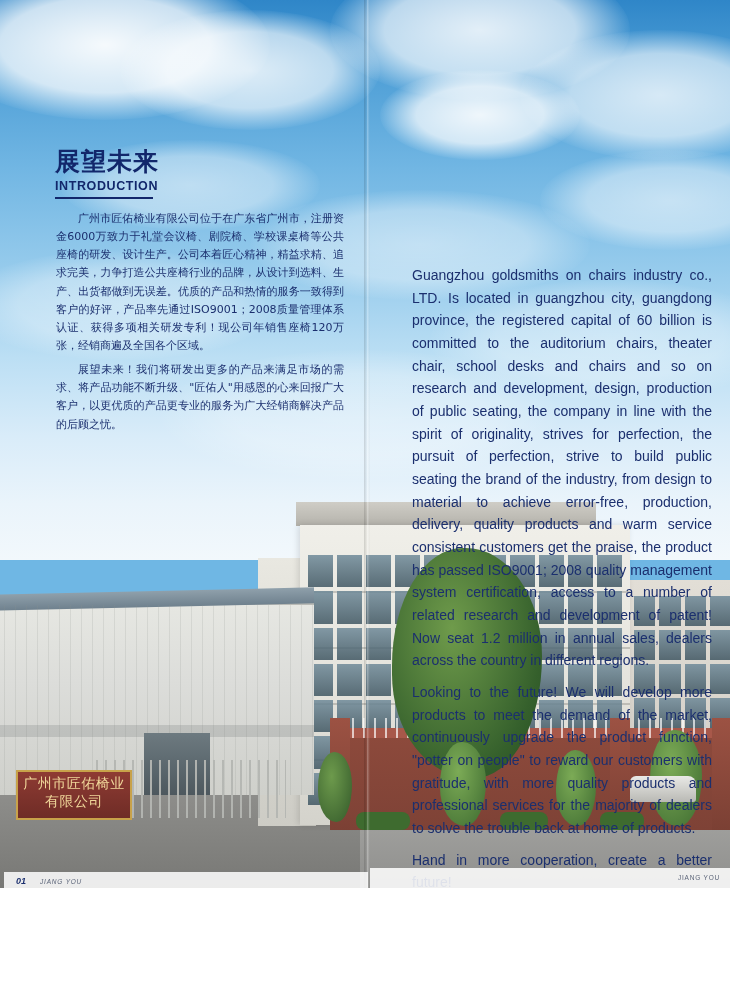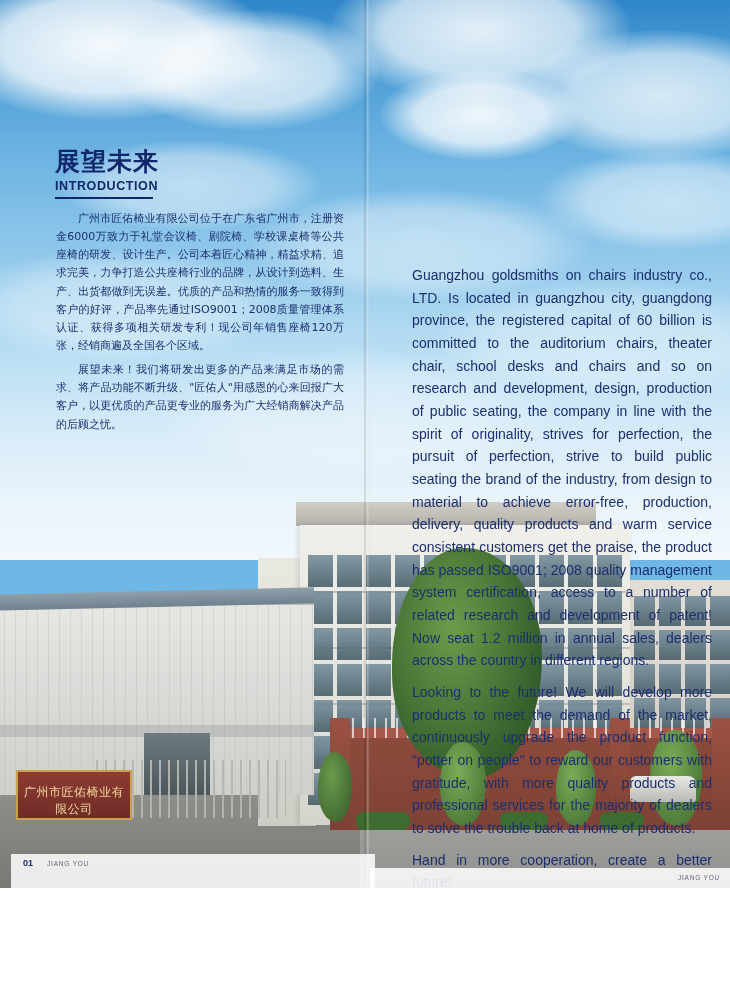--- a/index.html
+++ b/index.html
@@ -242,22 +242,22 @@
   .gate {
     position: absolute; left: 96px; bottom: 70px; width: 190px; height: 58px;
     background: repeating-linear-gradient(to right, rgba(180,182,178,0.95) 0 2px, rgba(255,255,255,0) 2px 9px);
   }
   .signboard {
     position: absolute; left: 16px; bottom: 68px; width: 112px; height: 46px;
     background: linear-gradient(to bottom, #8e3b33, #6f2c26);
     border: 2px solid #c8a24a;
   }
   .signboard .sign-text {
-    position: absolute; left: 0; top: 12px; width: 100%;
-    text-align: center; color: #f0d79a; font-size: 12px;
+    position: absolute; left: 0; top: 3px; width: 100%;
+    text-align: center; color: #f0d79a; font-size: 14px;
     font-family: "DejaVu Sans", sans-serif; letter-spacing: .5px;
   }
   
   .tree {
     position: absolute;
     border-radius: 48% 52% 46% 54% / 52% 48% 54% 46%;
   }
   .t1 { left: 392px; bottom: 110px; width: 150px; height: 230px;
         background: radial-gradient(ellipse at 40% 35%, #6f9b4b, #35602c 70%, #244a20 100%); }
   .t2 { left: 440px; bottom: 62px; width: 46px; height: 84px;
@@ -277,23 +277,24 @@
     border-radius: 6px 8px 3px 3px;
   }
   .shrub {
     position: absolute; bottom: 58px; height: 18px;
     background: #3e6b2f; border-radius: 8px;
   }
 
   
   .footer-left {
     position: absolute;
-    left: 11px; bottom: 0; width: 364px; height: 34px;
+    left: 4px; bottom: 0; width: 364px; height: 16px;
     background: rgba(255,255,255,0.86);
     z-index: 45;
+    font-style: italic;
   }
   .footer-right {
     position: absolute;
     left: 370px; bottom: 0; width: 360px; height: 20px;
     background: rgba(255,255,255,0.86);
     z-index: 45;
   }
   .pagenum {
     position: absolute; left: 12px; top: 4px;
     font-size: 9px; color: #1b2f6e; font-weight: bold;

